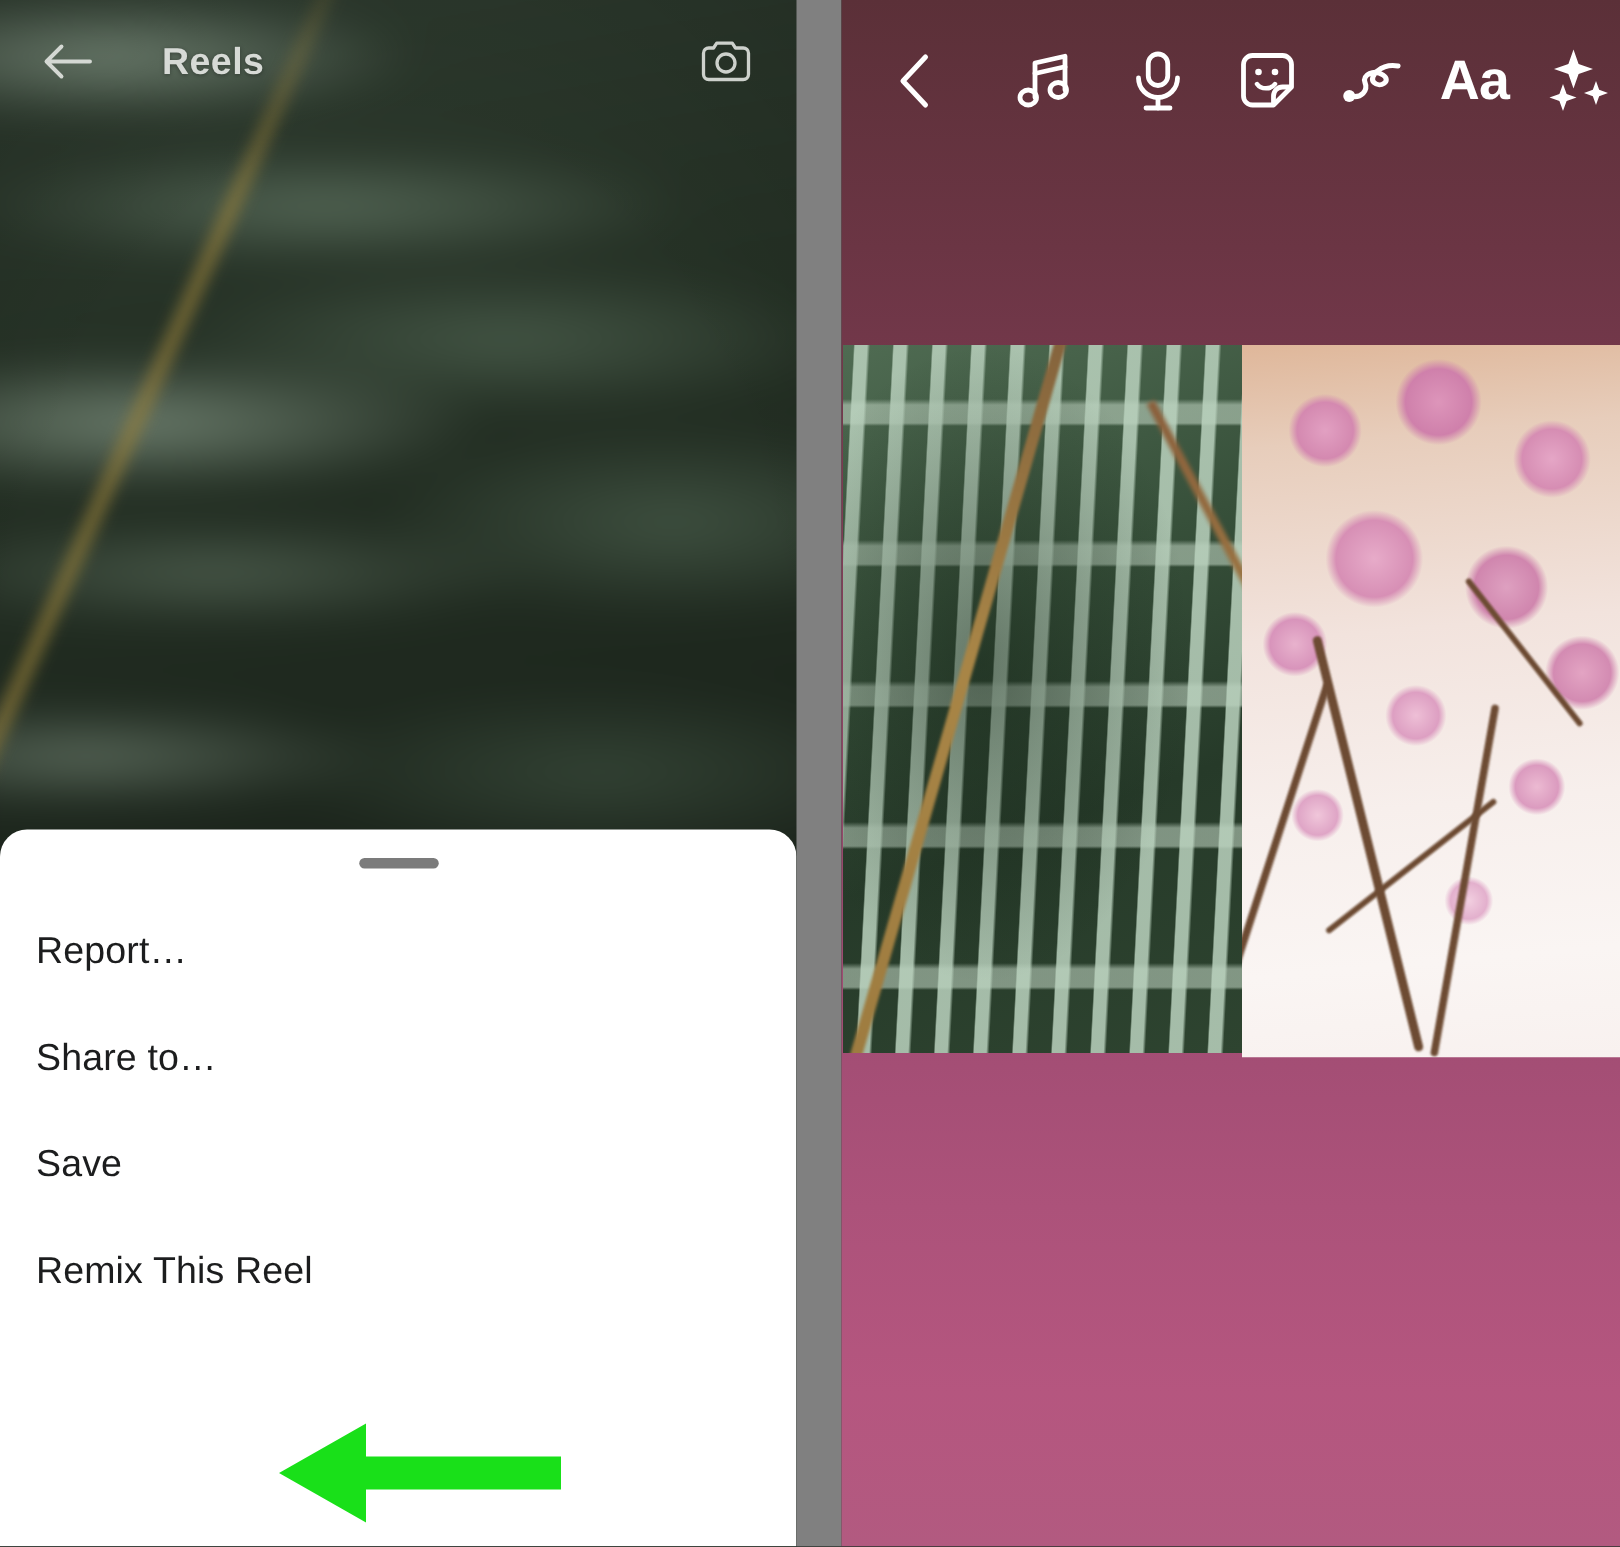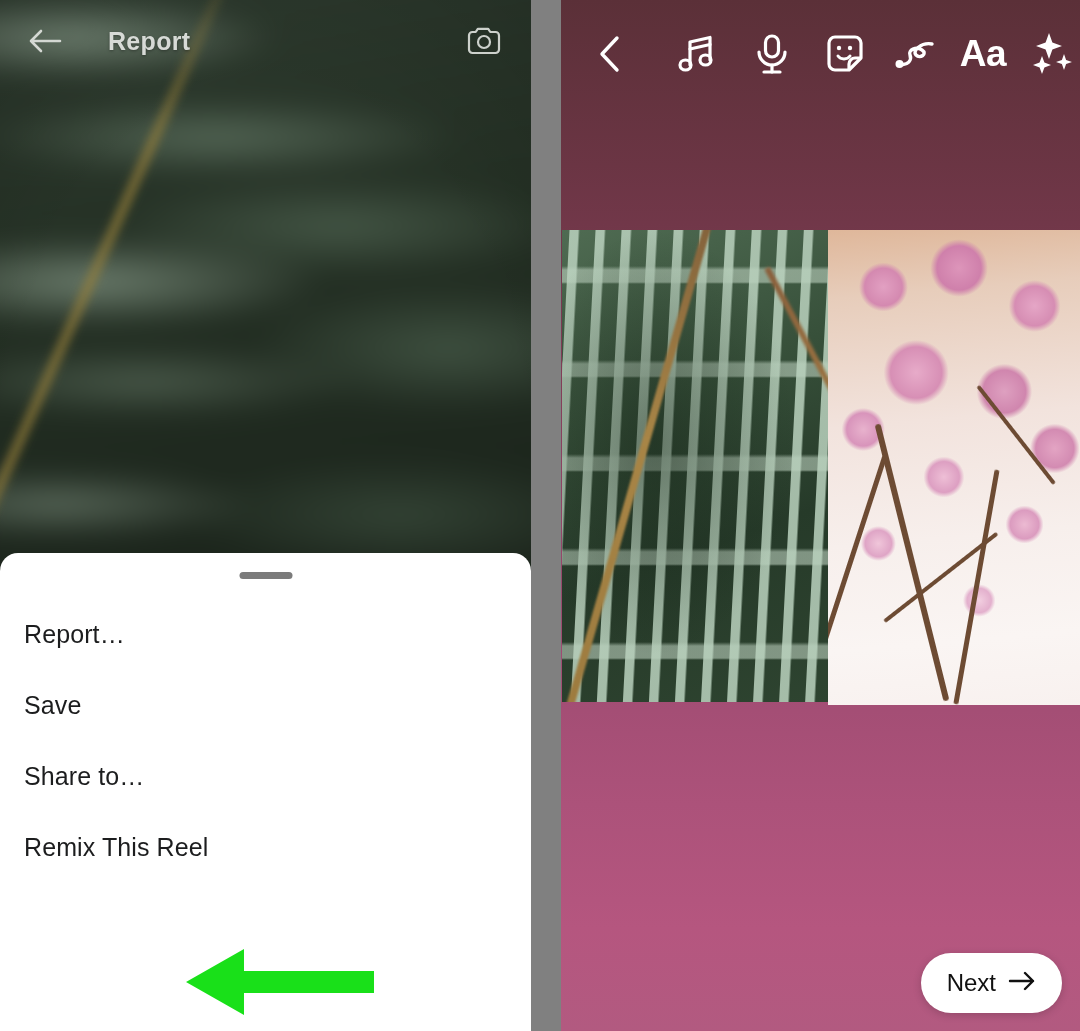--- a/index.html
+++ b/index.html
@@ -203,40 +203,40 @@
     <div class="fern-blur"></div>
     <div class="fern-stem"></div>
     <div class="fern-vignette"></div>
 
     <div id="reels-header">
       <div class="back">
         <svg width="34" height="26" viewBox="0 0 34 26" fill="none">
           <path d="M13 3 L3 13 L13 23 M3 13 H32" stroke="#d4d8d3" stroke-width="2.6" stroke-linecap="round" stroke-linejoin="round"></path>
         </svg>
       </div>
-      <div class="title">Report</div>
+      <div class="title">Reels</div>
       <div class="cam">
         <svg width="36" height="30" viewBox="0 0 36 30" fill="none">
           <path d="M3 9.5 a3.5 3.5 0 0 1 3.5-3.5 h3.2 l2.1-3.2 h10.4 l2.1 3.2 h5.2 a3.5 3.5 0 0 1 3.5 3.5 v14 a3.5 3.5 0 0 1 -3.5 3.5 h-23 a3.5 3.5 0 0 1 -3.5 -3.5 z" stroke="#cdd1cc" stroke-width="2.2" stroke-linejoin="round"></path>
           <circle cx="18" cy="16" r="6" stroke="#cdd1cc" stroke-width="2.2"></circle>
         </svg>
       </div>
     </div>
 
     <div id="bottom-sheet">
       <div id="sheet-handle"></div>
       <div id="menu-list">
         <div class="menu-item">
           <span>Report…</span>
         </div>
         <div class="menu-item">
-          <span>Save</span>
+          <span>Share to…</span>
         </div>
         <div class="menu-item">
-          <span>Share to…</span>
+          <span>Save</span>
         </div>
         <div class="menu-item">
           <span>Remix This Reel</span>
         </div>
       </div>
     </div>
 
     <div id="green-arrow">
       <svg width="188" height="70" viewBox="0 0 188 70" fill="none">
         <path d="M0 35 L58 2 L58 24 L188 24 L188 46 L58 46 L58 68 Z" fill="#19e019"></path>
@@ -310,23 +310,15 @@
       <div class="collage-pane" id="pane-blossom">
         <div class="blossom-photo"></div>
         <div class="branch" style="left:6%; top:46%; width:5px; height:54%; transform:rotate(18deg);"></div>
         <div class="branch" style="left:32%; top:40%; width:6px; height:60%; transform:rotate(-14deg);"></div>
         <div class="branch" style="left:58%; top:50%; width:5px; height:50%; transform:rotate(10deg);"></div>
         <div class="branch" style="left:44%; top:58%; width:4px; height:30%; transform:rotate(52deg);"></div>
         <div class="branch" style="left:74%; top:30%; width:4px; height:26%; transform:rotate(-38deg);"></div>
       </div>
     </div>
 
-    <div id="next-button">
-      <span>Next</span>
-      <span>
-        <svg width="28" height="20" viewBox="0 0 28 20" fill="none">
-          <path d="M2 10 H25 M17 2 L25 10 L17 18" stroke="#111" stroke-width="2.4" stroke-linecap="round" stroke-linejoin="round"></path>
-        </svg>
-      </span>
-    </div>
   </div>
 
 </div>
 
 </body></html>

